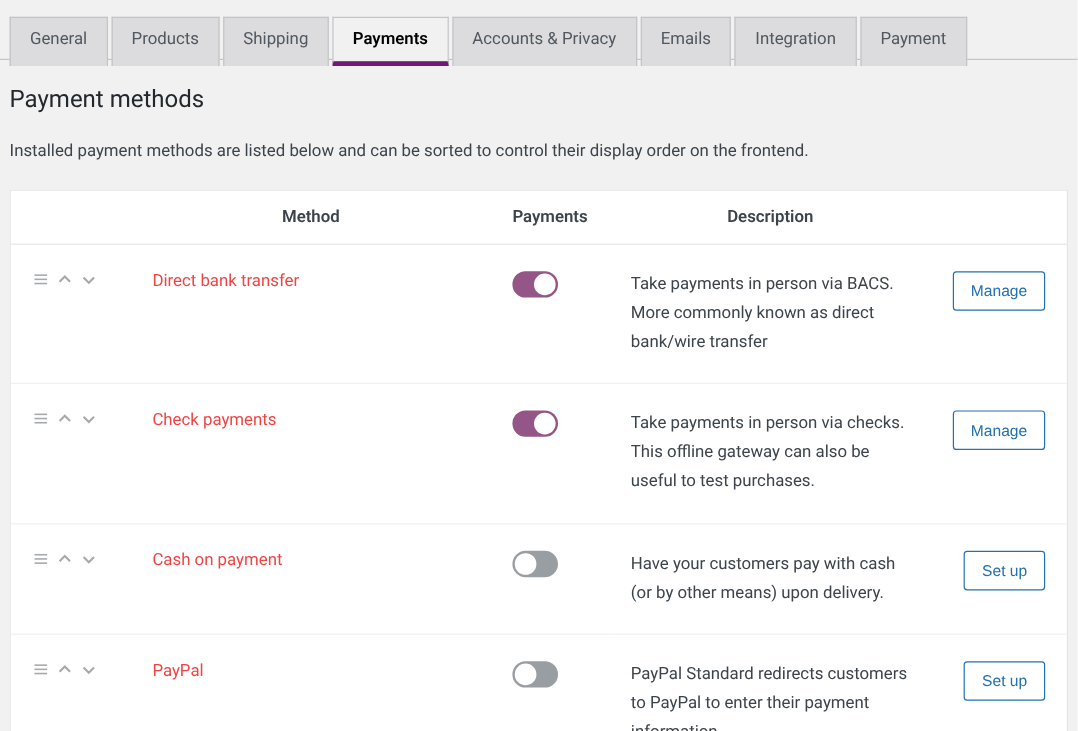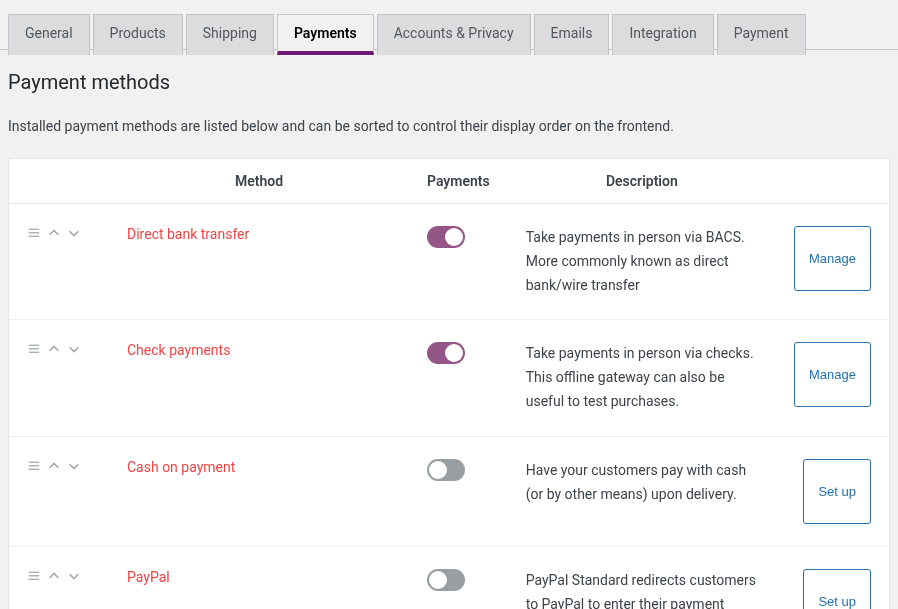--- a/index.html
+++ b/index.html
@@ -119,21 +119,21 @@
     }
     .toggle.on .toggle-knob { left: 18px; }
     .desc-text {
       color: #3c434a;
       line-height: 1.7;
     }
     .btn {
       border: 1px solid #2271b1;
       color: #2271b1;
       background: #fff;
-      padding: 24px 14px;
+      padding: 8px 14px;
       border-radius: 3px;
       font-size: 13px;
       cursor: pointer;
     }
   </style>
 </head>
 <body>
 
 <div class="nav-tab-wrapper">
   <div class="nav-tabs">

